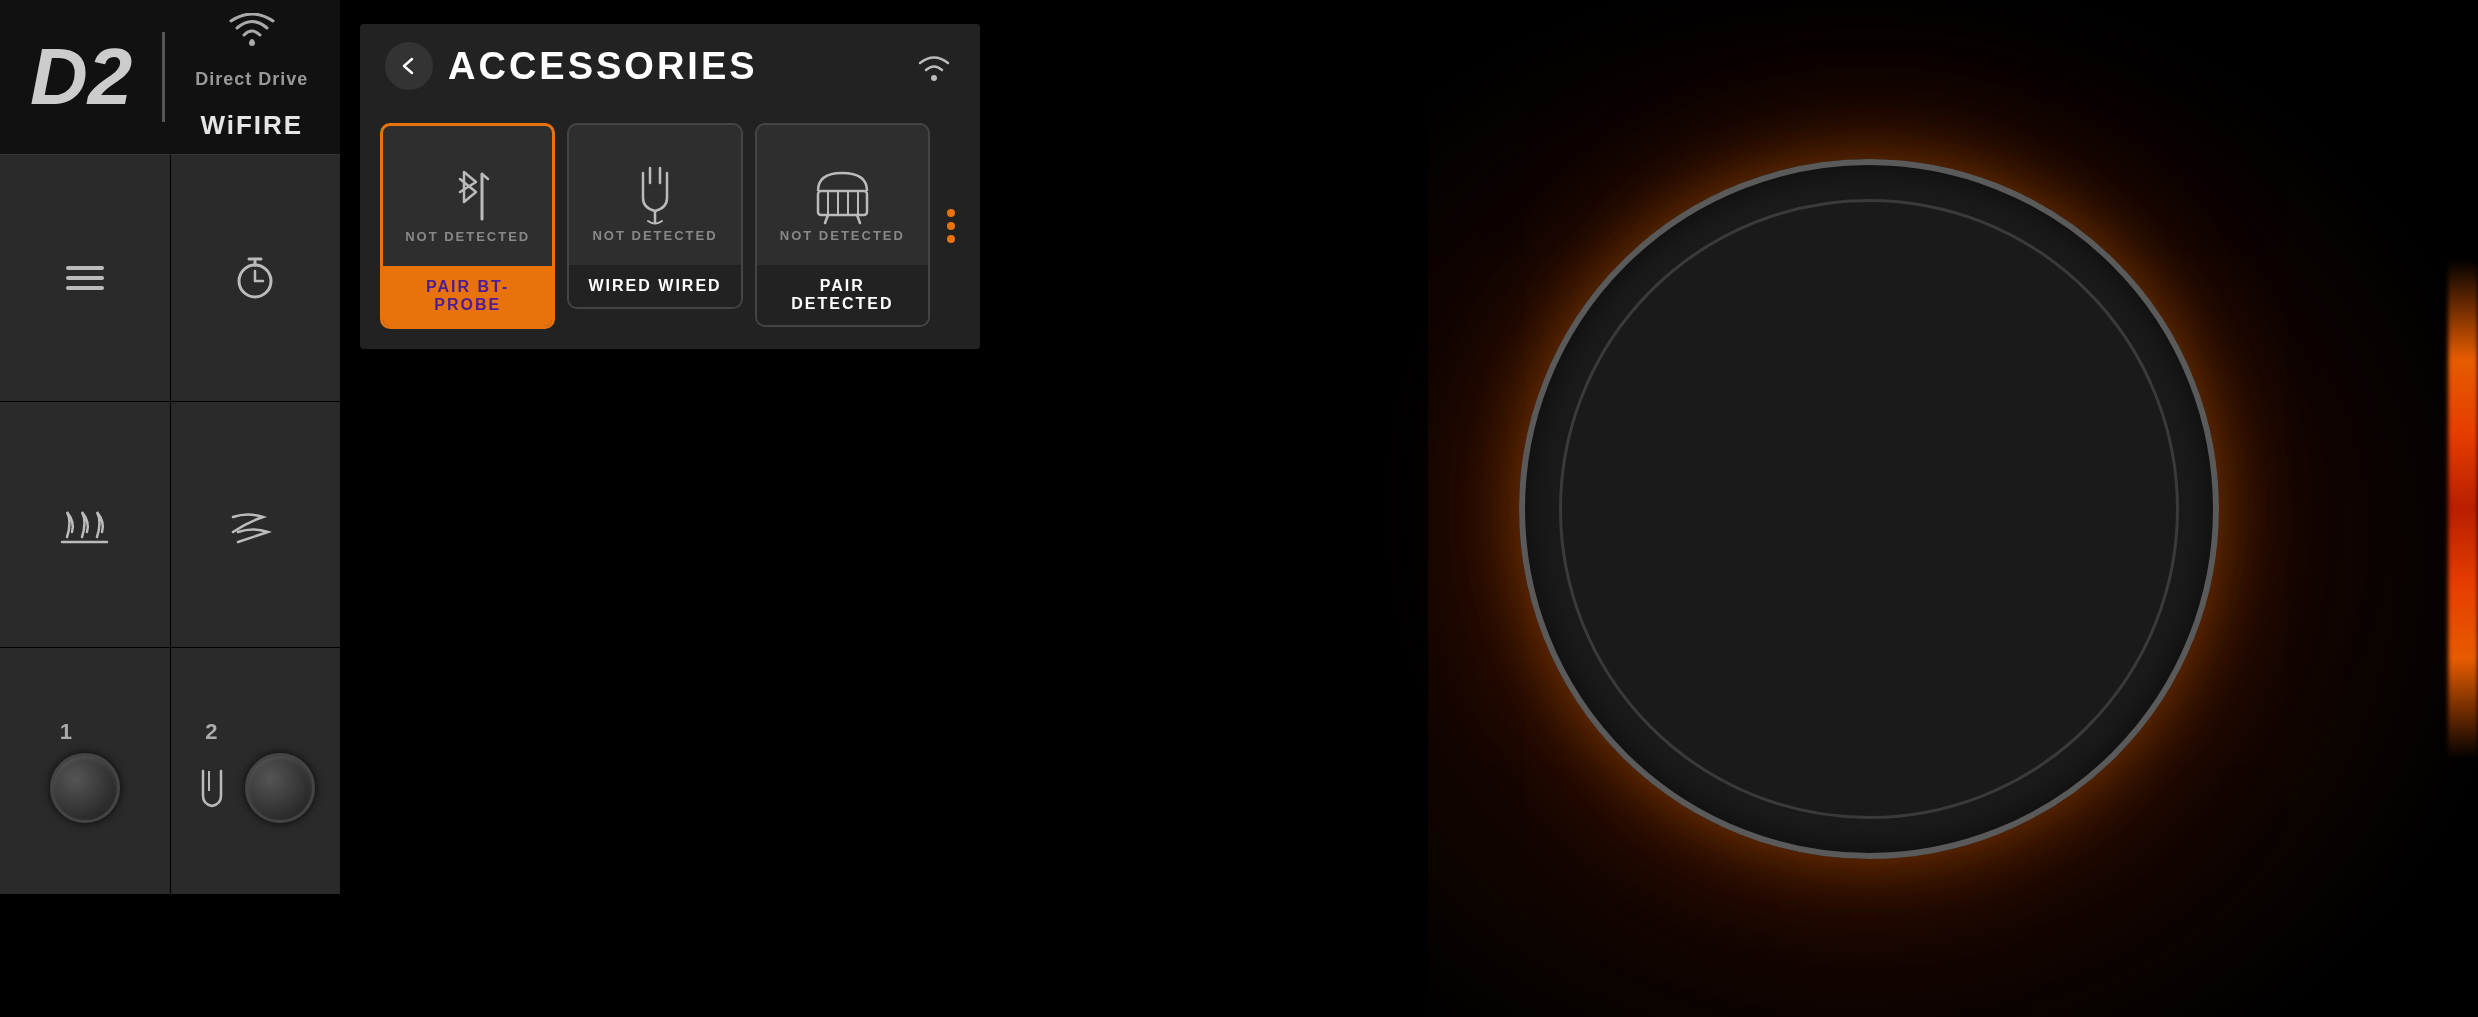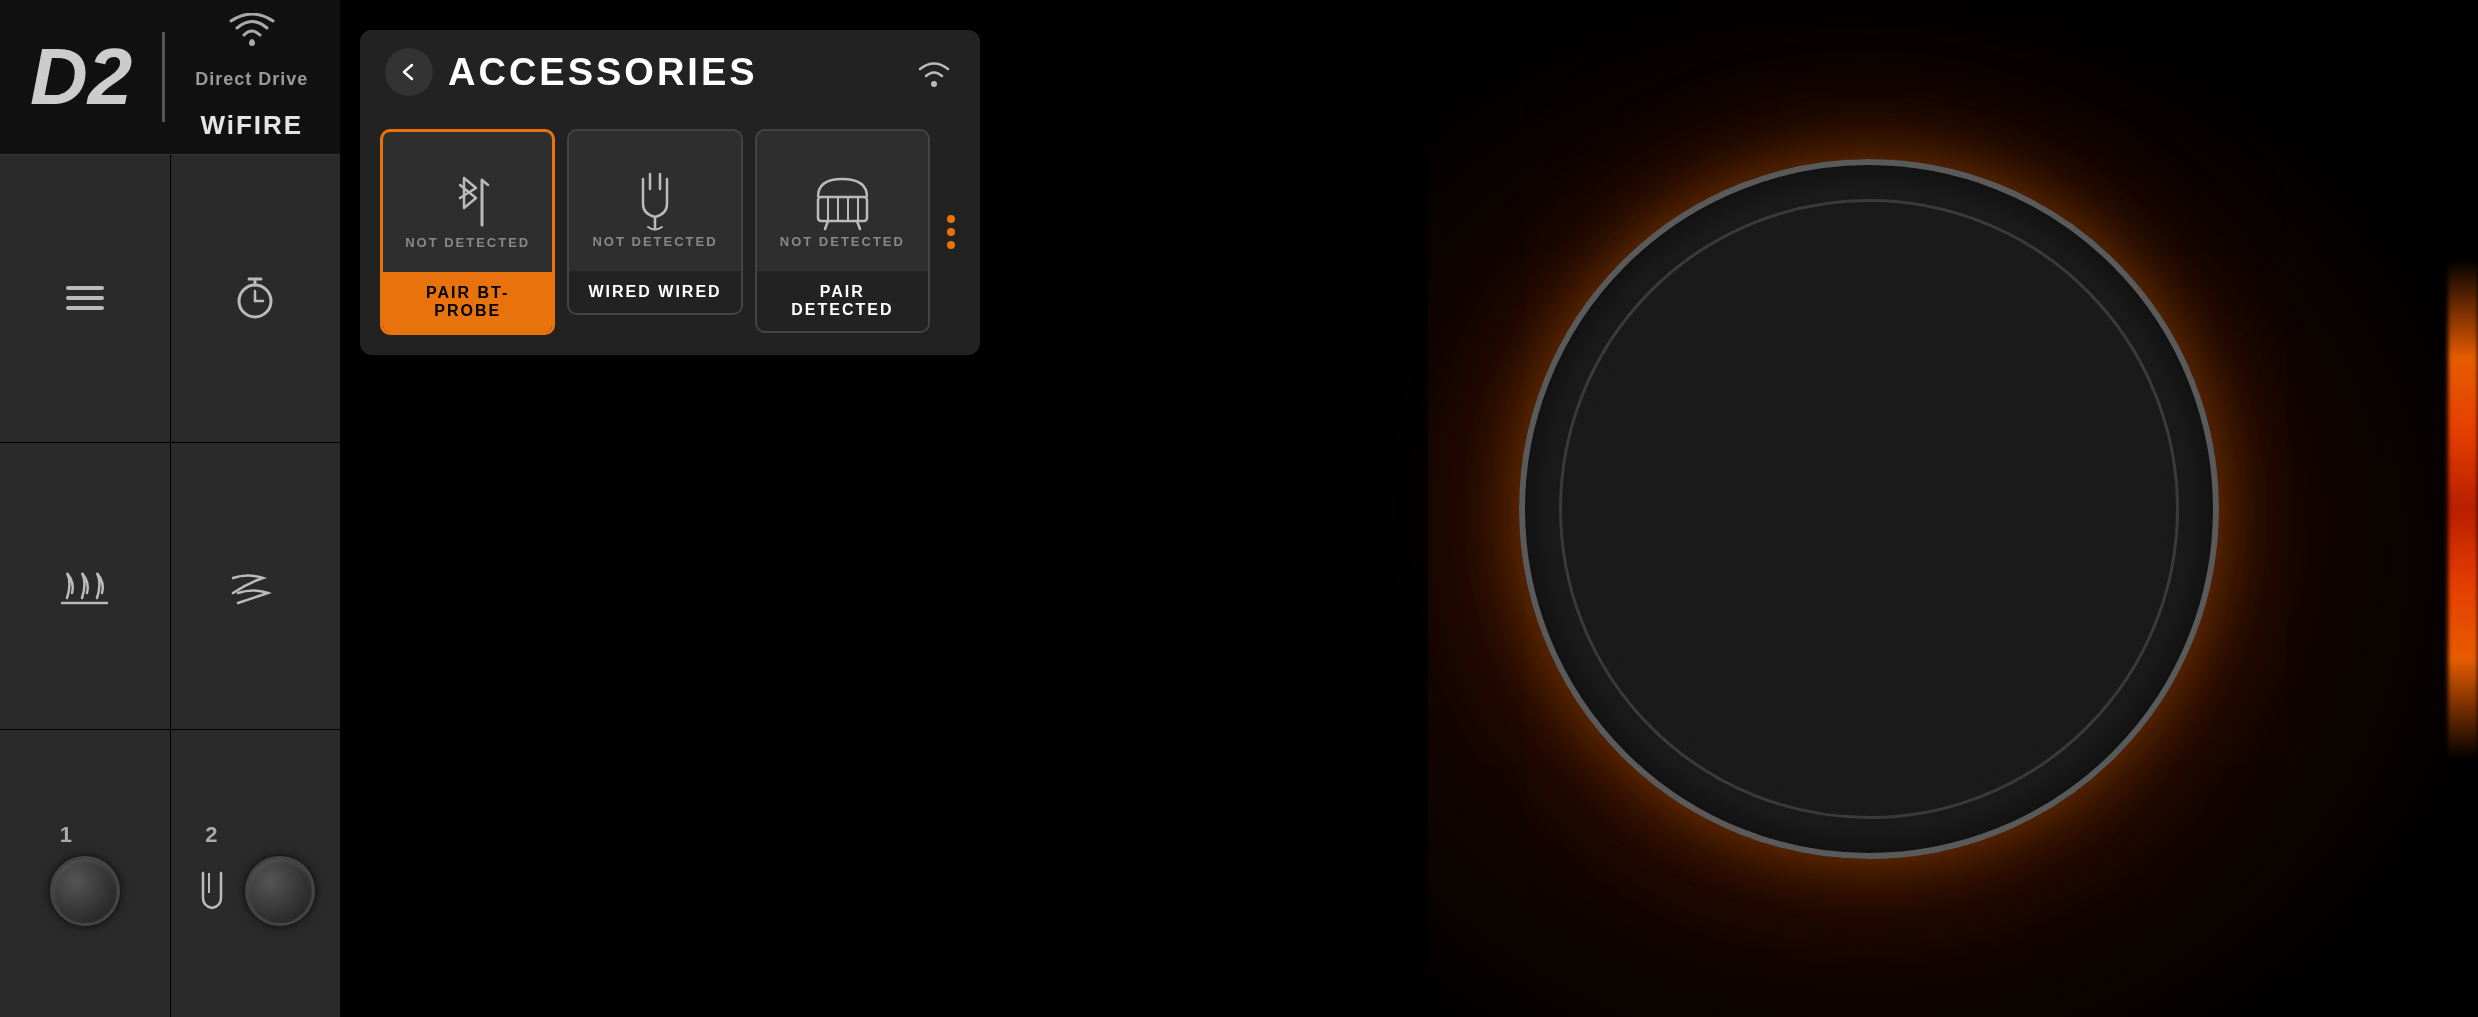--- a/index.html
+++ b/index.html
@@ -10,21 +10,21 @@
       overflow: hidden;
       font-family: 'Arial Black', Arial, sans-serif;
       display: flex;
       flex-direction: row;
       position: relative;
     }
 
     
     #left-panel {
       width: 340px;
-      height: 1017px;
+      height: 894px;
       background: #1a1a1a;
       display: flex;
       flex-direction: column;
       flex-shrink: 0;
       position: relative;
       z-index: 10;
     }
 
     #logo-area {
       height: 155px;
@@ -127,23 +127,23 @@
       background: #000;
       display: flex;
       flex-direction: column;
       padding: 20px;
       position: relative;
     }
 
     
     #accessories-panel {
       background: #222;
-      border-radius: 12px;
+      border-radius: 4px;
       overflow: hidden;
-      margin-top: 10px;
+      margin-top: 4px;
       max-width: 620px;
     }
 
     #accessories-header {
       display: flex;
       align-items: center;
       justify-content: space-between;
       padding: 18px 25px;
       background: #222;
     }
@@ -220,21 +220,21 @@
     .card-label-bar {
       padding: 12px;
       text-align: center;
       font-size: 16px;
       font-weight: 900;
       letter-spacing: 2px;
     }
 
     .card-label-bar.orange {
       background: #e8720c;
-      color: #000000;
+      color: #4c1d95;
     }
 
     .card-label-bar.dark {
       background: #222;
       color: #fff;
     }
 
     
     .more-dots {
       display: flex;

